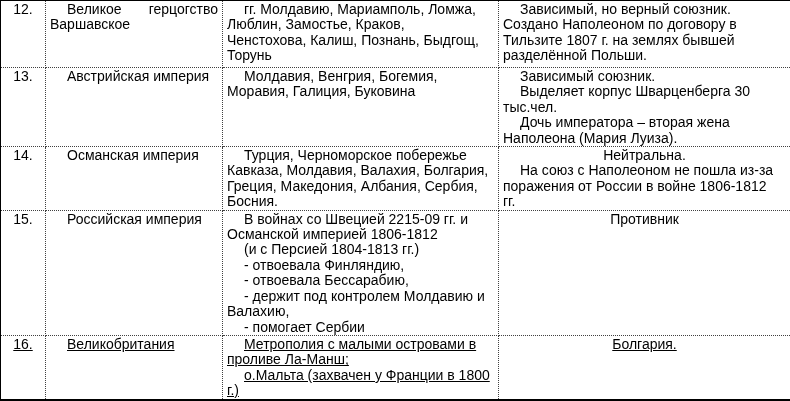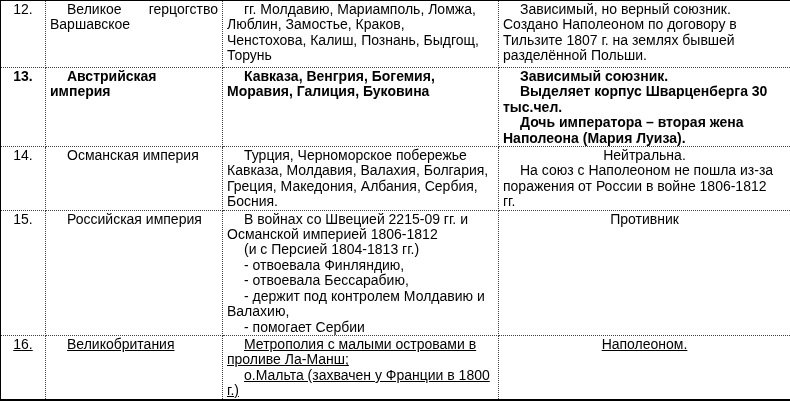--- a/index.html
+++ b/index.html
@@ -50,29 +50,29 @@
             <div class="ln left">Ченстохова, Калиш, Познань, Быдгощ,</div>
             <div class="ln left">Торунь</div>
           </td>
           <td>
             <div class="ln indent">Зависимый, но верный союзник.</div>
             <div class="ln left">Создано Наполеоном по договору в</div>
             <div class="ln left">Тильзите 1807 г. на землях бывшей</div>
             <div class="ln left">разделённой Польши.</div>
           </td>
         </tr>
-        <tr style="height: 78px; font-weight: bold;">
+        <tr style="height: 78px;">
           <td class="num">
             <div class="ln center">13.</div>
           </td>
           <td>
             <div class="ln indent">Австрийская империя</div>
           </td>
           <td>
-            <div class="ln indent">Кавказа, Венгрия, Богемия,</div>
+            <div class="ln indent">Молдавия, Венгрия, Богемия,</div>
             <div class="ln left">Моравия, Галиция, Буковина</div>
           </td>
           <td>
             <div class="ln indent">Зависимый союзник.</div>
             <div class="ln indent">Выделяет корпус Шварценберга 30</div>
             <div class="ln left">тыс.чел.</div>
             <div class="ln indent">Дочь императора – вторая жена</div>
             <div class="ln left">Наполеона (Мария Луиза).</div>
           </td>
         </tr>
@@ -124,18 +124,18 @@
           <td>
             <div class="ln indent">Великобритания</div>
           </td>
           <td>
             <div class="ln indent">Метрополия с малыми островами в</div>
             <div class="ln left">проливе Ла-Манш;</div>
             <div class="ln indent">о.Мальта (захвачен у Франции в 1800</div>
             <div class="ln left">г.)</div>
           </td>
           <td>
-            <div class="ln center">Наполеоном.</div>
+            <div class="ln center">Болгария.</div>
           </td>
         </tr>
       </tbody>
   </table>
 </div>
 
 </body></html>

